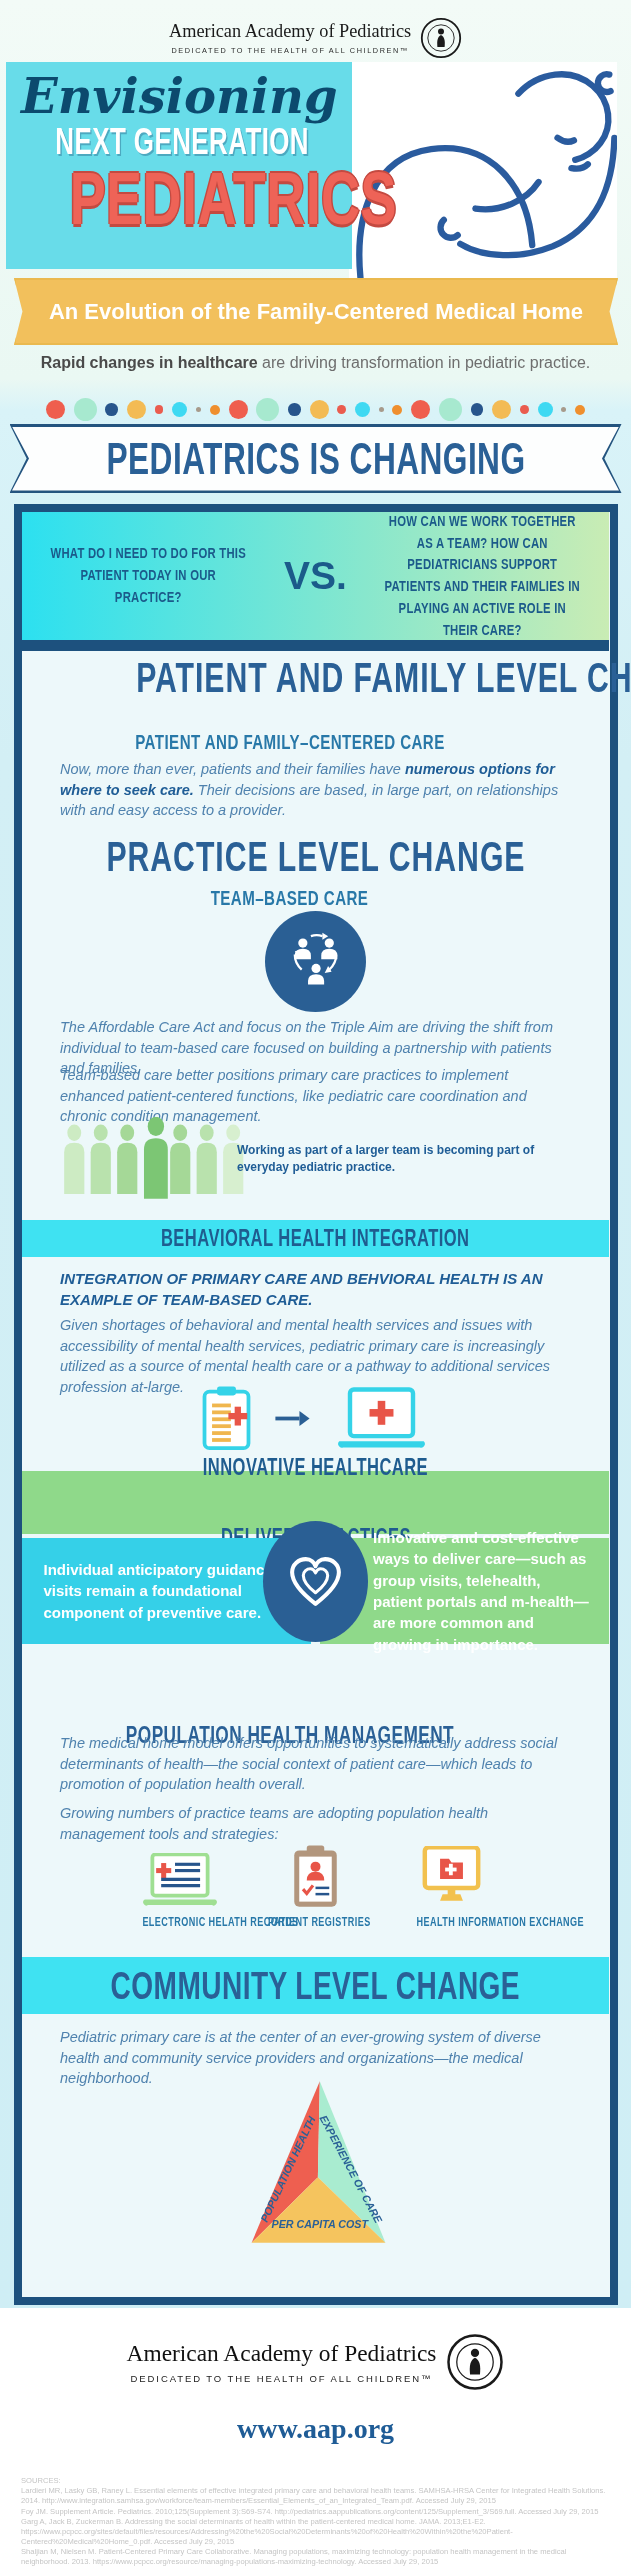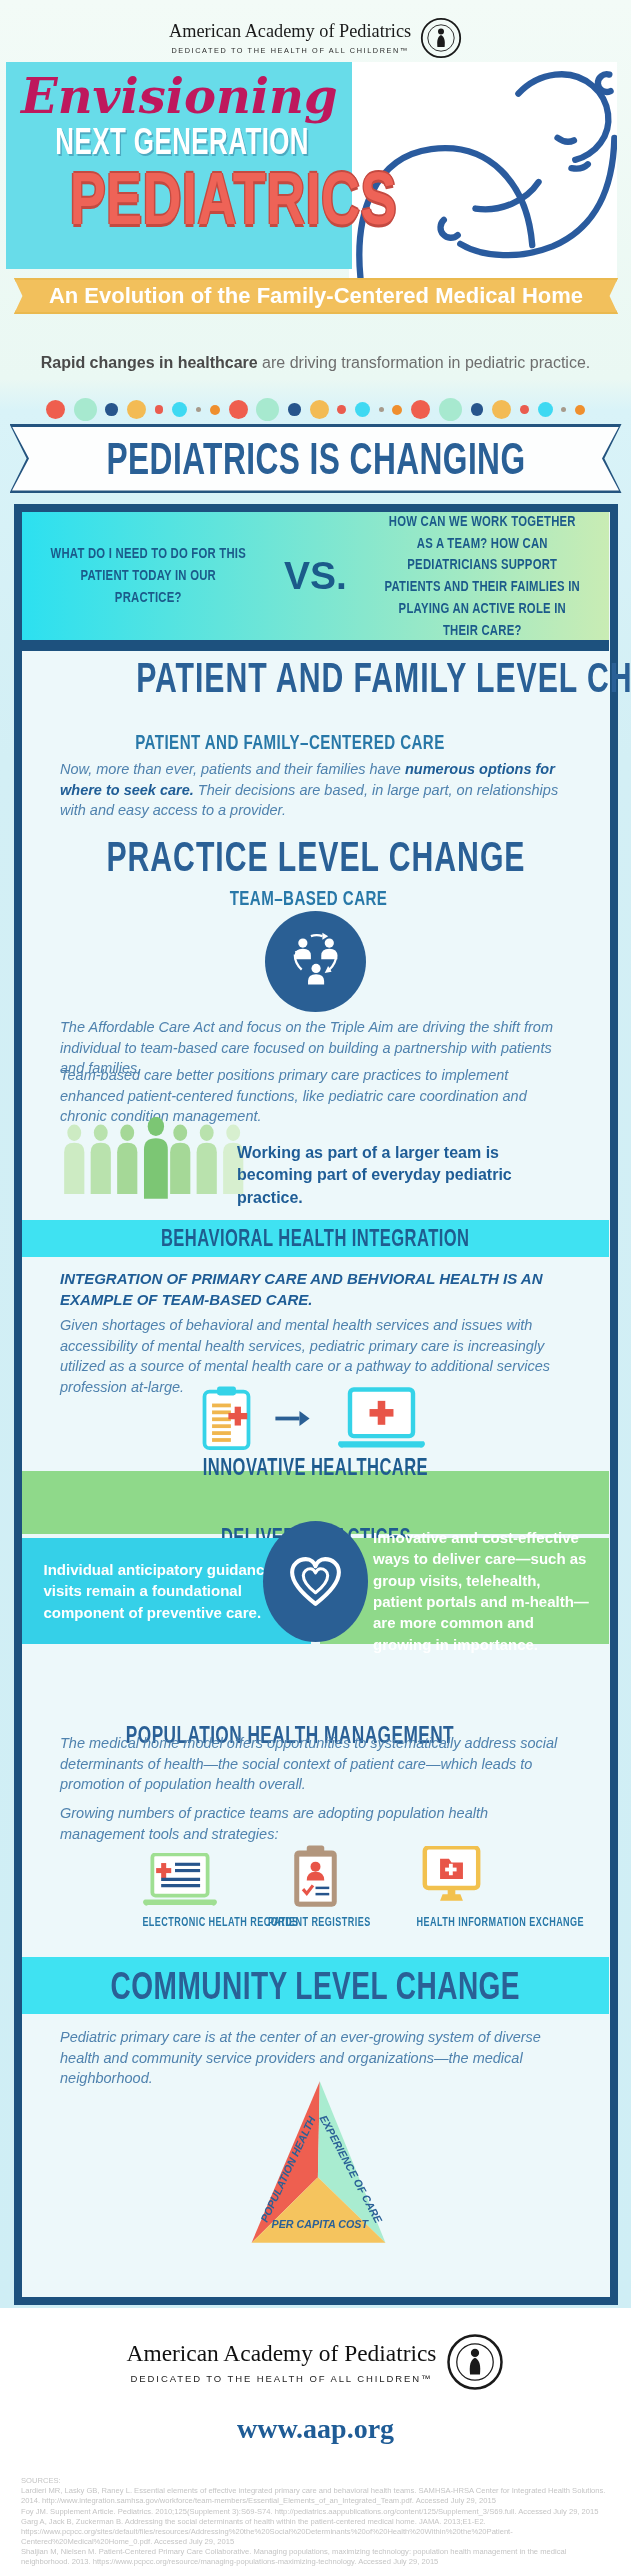--- a/index.html
+++ b/index.html
@@ -14,24 +14,24 @@
   .bold-navy{color:#1f5d96;font-weight:bold;}
   
   .brand-row{left:0;top:14px;width:631px;height:48px;display:flex;align-items:center;justify-content:center;gap:8.8px;}
   .brand-txt{text-align:center;}
   .brand-name{font-family:"Liberation Serif",serif;font-size:18.3px;color:#1a1a1a;}
   .brand-tag{font-size:7.3px;letter-spacing:1.6px;color:#2b2b2b;margin-top:3.8px;}
   .seal{width:42px;height:42px;}
   
   .hero-white{left:349px;top:62px;width:268px;height:216px;background:#ffffff;}
   .hero-cyan{left:6.3px;top:62px;width:346px;height:207px;background:#68dce9;text-align:center;}
-  .hero-script{font-family:"DejaVu Serif",serif;font-style:italic;font-weight:bold;font-size:48px;color:#be185d;margin-top:6.3px;}
+  .hero-script{font-family:"DejaVu Serif",serif;font-style:italic;font-weight:bold;font-size:48px;color:#0c4a6e;margin-top:6.3px;}
   .hero-l2{color:#ffffff;font-size:36px;text-shadow:1.9px 1.9px 0 rgba(26,74,118,.35);margin-top:-3.8px;}
   .hero-l3{color:#ee6357;font-size:75px;line-height:.95;text-shadow:-1.9px 0 #c44a41,1.9px 0 #c44a41,0 -1.9px #c44a41,0 2.5px #c44a41;}
-  .gold-banner{left:14px;top:278px;width:604px;height:36px;background:#f2c05c;
+  .gold-banner{left:14px;top:278px;width:604px;height:67px;background:#f2c05c;
     clip-path:polygon(0 0,100% 0,98.6% 50%,100% 100%,0 100%,1.4% 50%);
     box-shadow:inset 0 0 0 1.9px #eab94f;align-items:center;}
   .gold-banner span{color:#ffffff;font-size:22px;font-weight:bold;}
   .intro{left:0;top:354px;width:631px;text-align:center;font-size:16px;color:#6e6e6e;}
   .intro b{color:#4a4a4a;}
   
   .dots{left:0;top:397px;width:631px;height:25px;display:flex;align-items:center;justify-content:center;gap:8.8px;}
   .dot{border-radius:50%;flex:0 0 auto;}
   
   .ribbon-outer{left:9.5px;top:424px;width:612px;height:69px;background:#24547f;
@@ -48,21 +48,21 @@
   .vs-mid{width:82px;text-align:center;font-weight:bold;font-size:39px;color:#1b5a8a;}
   .vs-right{width:253px;text-align:center;}
   .vs-right .handwrap{font-size:14.5px;line-height:1.5;color:#1b5a8a;}
   .vs-sep{left:0;top:128px;width:587px;height:11.4px;background:#1d517e;}
   .h1-hand{width:587px;text-align:center;}
   .h1-hand .hand{font-size:42px;color:#2a6096;letter-spacing:1.3px;}
   .h2-hand{width:536px;text-align:center;}
   .h2-hand .hand{font-size:21px;color:#2878a8;}
   .para{left:38px;width:513px;font-style:italic;}
   .team-circle{left:243px;top:399px;width:101px;height:101px;border-radius:50%;background:#2a5f94;display:flex;align-items:center;justify-content:center;}
-  .people-note{font-size:16px;line-height:1.4;}
+  .people-note{font-size:12px;line-height:1.4;}
   .band{left:0;width:587px;display:flex;align-items:center;justify-content:center;}
   .band-cyan{background:#3fe2f2;}
   .band-green{background:#8fd98a;gap:43px;}
   .band .hand{font-size:23px;color:#1f5c8f;}
   .band-big .hand{font-size:39px;color:#2a6096;}
   .split-left{left:0;top:1026px;width:289px;height:106px;background:#35d0e8;display:flex;align-items:center;}
   .split-right{left:298px;top:1026px;width:289px;height:106px;background:#8fd98a;display:flex;align-items:center;}
   .split-txt{color:#ffffff;font-weight:bold;font-size:15px;line-height:1.42;padding:0 16.4px;}
   .heart-circle{left:241px;top:1009px;width:105px;height:121px;border-radius:50%;background:#2a5f94;display:flex;align-items:center;justify-content:center;z-index:5;}
   .tools-row{left:0;top:1332px;width:587px;display:flex;justify-content:center;}
@@ -173,21 +173,21 @@
     <div class="abs h2-hand" style="top:218px;">
       <span class="hand">PATIENT AND FAMILY–CENTERED CARE</span>
     </div>
     <div class="abs para body-text" style="top:247px;">
       <span>Now, more than ever, patients and their families have </span><b class="bold-navy">numerous options for where to seek care.</b><span> Their decisions are based, in large part, on relationships with and easy access to a provider.</span>
     </div>
 
     <div class="abs h1-hand" style="top:321px;">
       <span class="hand">PRACTICE LEVEL CHANGE</span>
     </div>
-    <div class="abs h2-hand" style="top:374px;padding-left:19px;">
+    <div class="abs h2-hand" style="top:374px;">
       <span class="hand">TEAM–BASED CARE</span>
     </div>
     <div class="abs team-circle">
       <svg width="69" height="69" viewBox="0 0 120 120">
         <g fill="#ffffff">
           <circle cx="38" cy="28" r="8"></circle>
             <path d="M24,50 q0,-12 14,-12 q14,0 14,12 l0,6 l-28,0 Z"></path>
           <circle cx="84" cy="28" r="8"></circle>
             <path d="M70,50 q0,-12 14,-12 q14,0 14,12 l0,6 l-28,0 Z"></path>
           <circle cx="61" cy="72" r="8"></circle>

